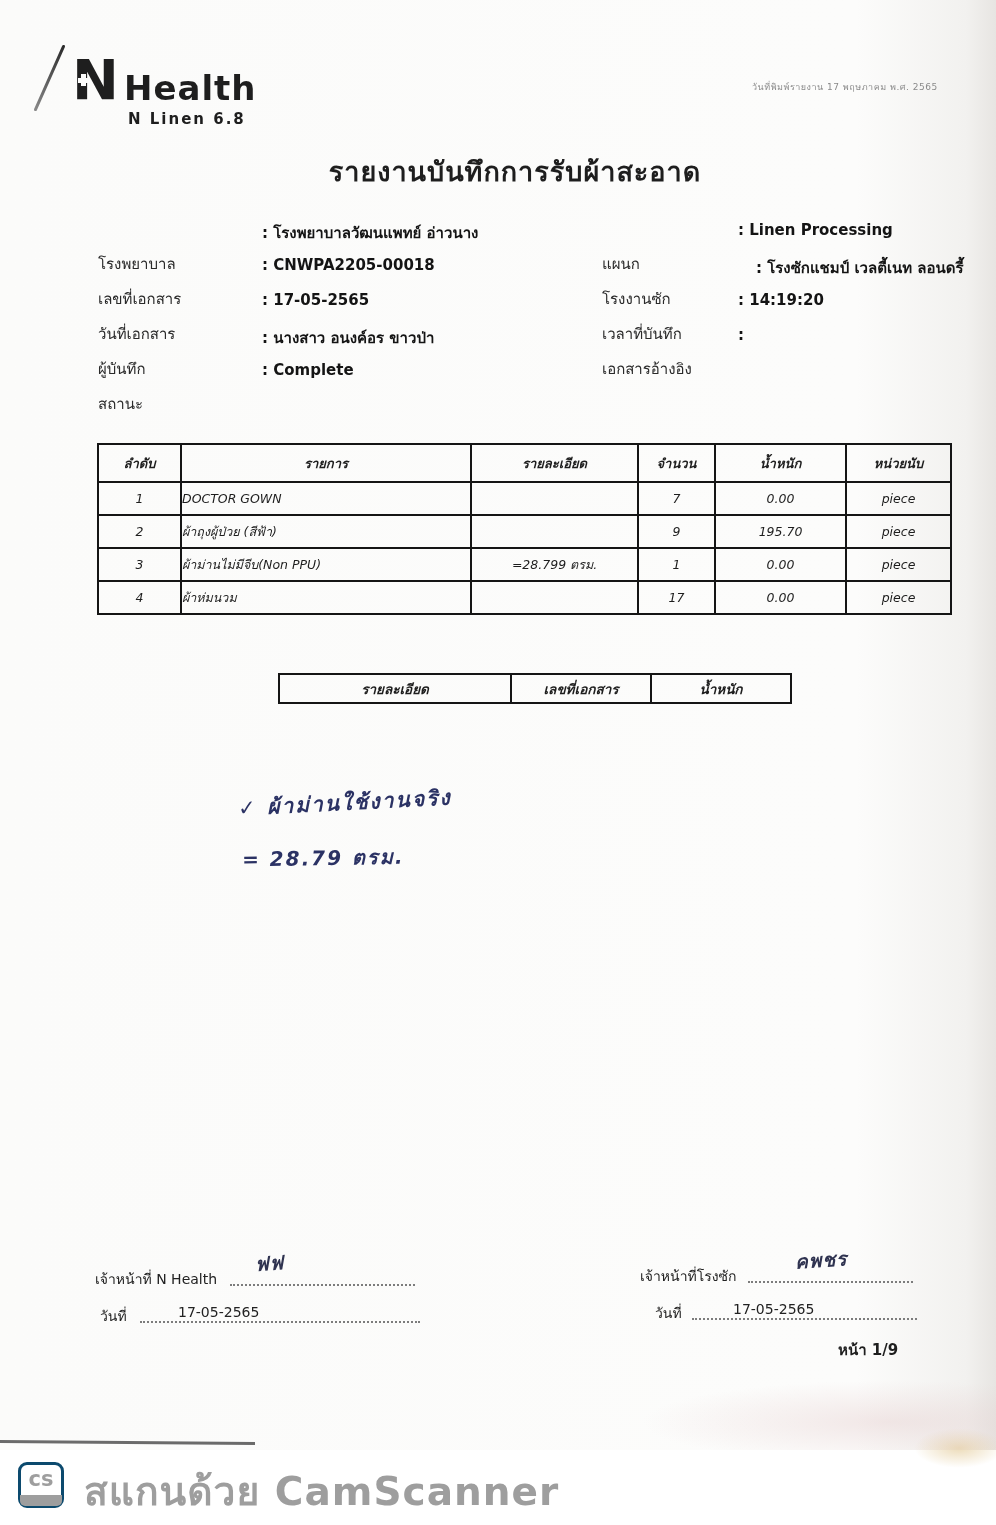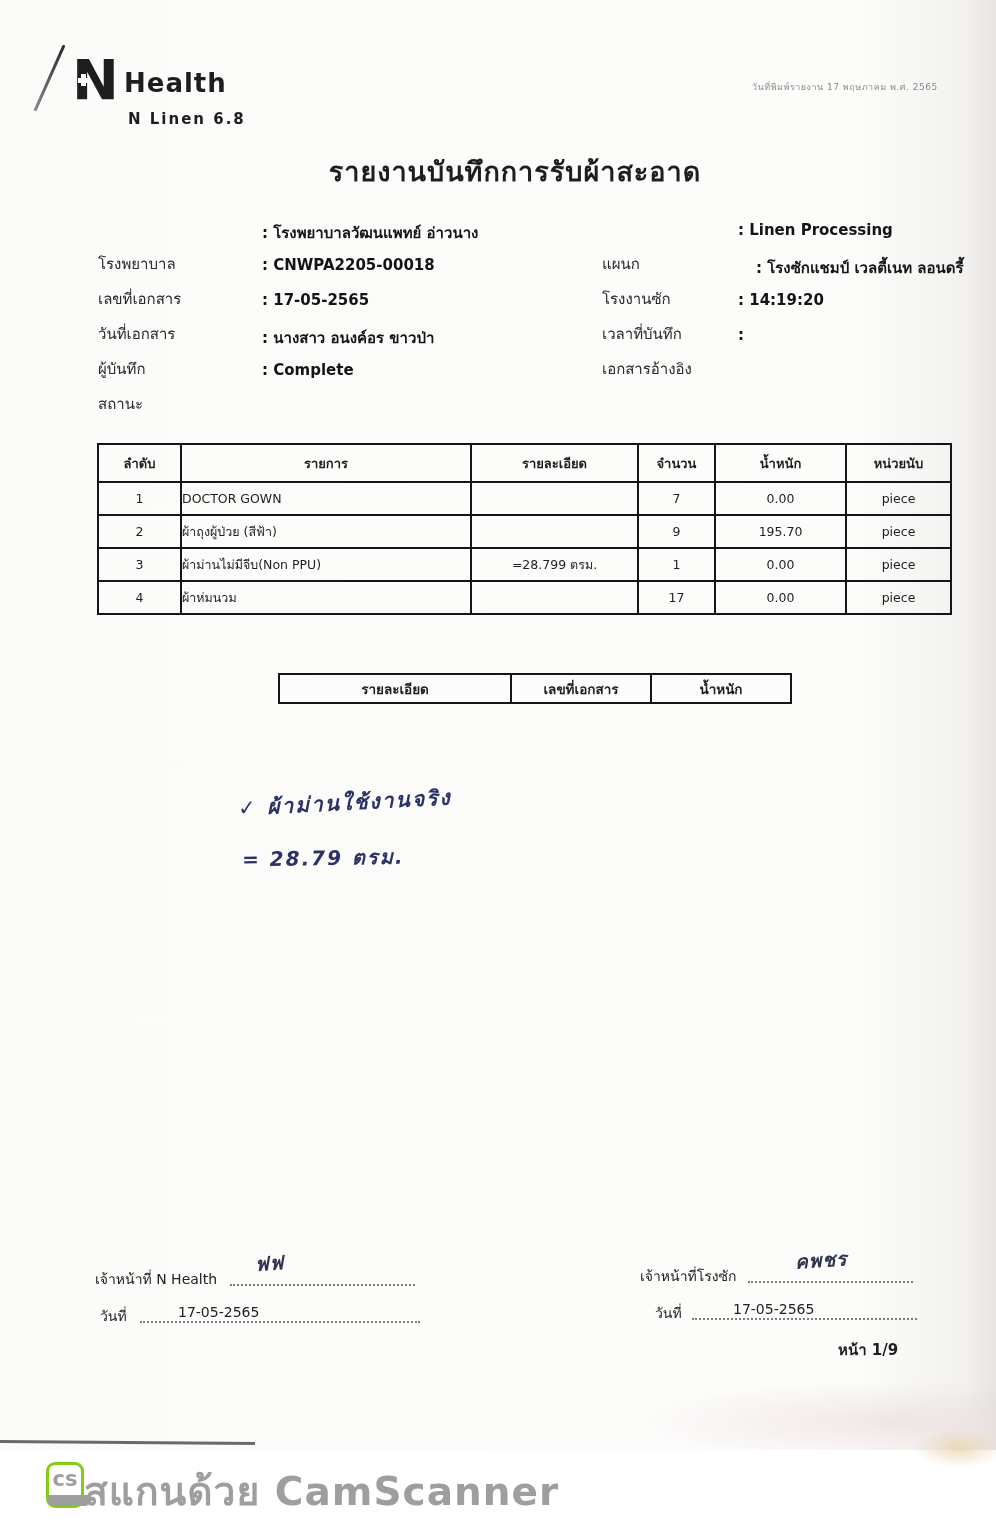--- a/index.html
+++ b/index.html
@@ -10,31 +10,31 @@
   .paper-edge-bottom { position:absolute; left:0; top:1441px; width:255px; height:3px; background:#3a3a3a; transform:rotate(0.4deg); opacity:.75; }
   .corner-blob { position:absolute; right:-8px; top:1428px; width:90px; height:40px; background:radial-gradient(ellipse at center,#e8d3a8 0%, rgba(232,211,168,0) 70%); opacity:.8; }
   .pink-haze { position:absolute; left:640px; top:1380px; width:356px; height:70px;
                background:radial-gradient(ellipse at 70% 60%, rgba(228,205,205,.45), rgba(228,205,205,0) 70%); }
   .pen-mark { position:absolute; left:48px; top:42px; width:3px; height:72px; background:linear-gradient(#2a2a2a,#8a8a8a); transform:rotate(24deg); border-radius:2px; }
 
   
   .logo-n { position:absolute; left:72px; top:52px; font-size:56px; font-weight:bold; line-height:1; letter-spacing:-2px; }
   .logo-notch { position:absolute; left:78px; top:78px; width:12px; height:5px; background:#fbfbfa; }
   .logo-notch2 { position:absolute; left:81px; top:74px; width:5px; height:12px; background:#fbfbfa; }
-  .logo-health { position:absolute; left:124px; top:68px; font-size:26px; font-weight:bold; letter-spacing:1px; }
+  .logo-health { position:absolute; left:124px; top:68px; font-size:34px; font-weight:bold; letter-spacing:1px; }
   .logo-sub { position:absolute; left:128px; top:110px; font-size:15px; font-weight:bold; letter-spacing:2px; }
 
   .print-note { position:absolute; left:752px; top:80px; font-size:9px; color:#8a8a8a; letter-spacing:.5px; }
 
   .doc-title { position:absolute; left:0; top:150px; width:1030px; text-align:center; font-size:27px; font-weight:bold; letter-spacing:1px; }
 
   .info-label { position:absolute; font-size:15px; color:#2a2a2a;margin-top:30px; }
   .info-value { position:absolute; font-size:15px; font-weight:600; color:#141414; }
 
-  table { border-collapse:collapse; table-layout:fixed; }
+  table { border-collapse:collapse; table-layout:fixed;font-style:italic; }
   .t1 { position:absolute; left:97px; top:443px; width:853px; }
   .t1 th { height:38px; font-size:13px; font-weight:600; border:2px solid #151515; text-align:center; }
   .t1 td { height:33px; font-size:12.5px; border:2px solid #151515; text-align:center; }
   .t1 td.item { text-align:left; }
   .t1 tr.total td { height:31px; font-weight:600; }
   .t1 td.ghost { border:none; background:transparent; }
 
   .t2 { position:absolute; left:278px; top:673px; width:512px; }
   .t2 th { height:29px; font-size:13.5px; font-weight:600; border:2px solid #151515; text-align:center; }
   .t2 td { height:30px; font-size:13.5px; font-weight:600; border:2px solid #151515; text-align:center; }
@@ -43,21 +43,21 @@
   .hand1 { left:238px; top:786px; font-size:21px; transform:rotate(-3deg); }
   .hand2 { left:242px; top:842px; font-size:20px; transform:rotate(-1deg); }
 
   .sig-label { position:absolute; font-size:14px; color:#222; }
   .dotline { position:absolute; border-bottom:2px dotted #7c7c7c; }
   .sig-script { position:absolute; color:#2f3350; font-style:italic; font-weight:bold; font-size:19px; letter-spacing:1px; transform:rotate(-4deg); }
   .sig-date { position:absolute; font-size:14px; color:#222; }
 
   .page-num { position:absolute; left:838px; top:1338px; font-size:15px; font-weight:600; }
 
-  .cs-badge { position:absolute; left:18px; top:1462px; width:38px; height:46px; border:3px solid #84cc16; border-radius:9px;margin-left:28px; }
+  .cs-badge { position:absolute; left:18px; top:1462px; width:46px; height:46px; border:3px solid #0c4a6e; border-radius:9px; }
   .cs-badge .cs-txt { position:absolute; left:0; top:2px; width:100%; text-align:center; font-size:21px; font-weight:bold; color:#9e9e9e; letter-spacing:0; }
   .cs-badge .cs-bar { position:absolute; left:-1px; bottom:-1px; width:42px; height:11px; background:#9e9e9e; border-radius:0 0 5px 5px; }
   .cs-text { position:absolute; left:84px; top:1460px; font-size:39px; color:#9e9e9e; letter-spacing:1px;font-weight:bold; }
 </style>
 </head>
 <body>
 
 <div class="page">
   <div class="paper">
 

